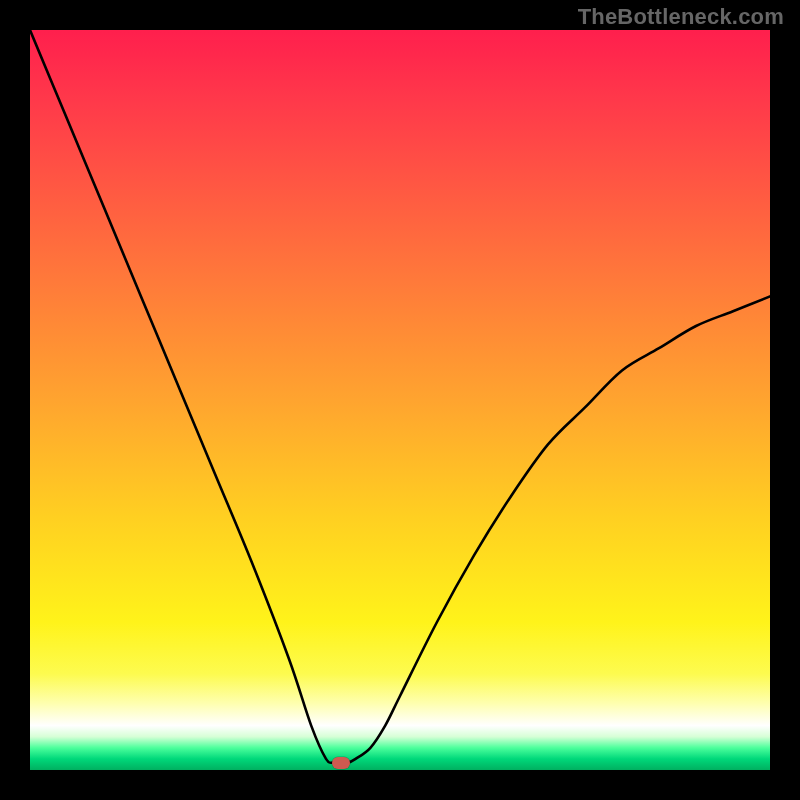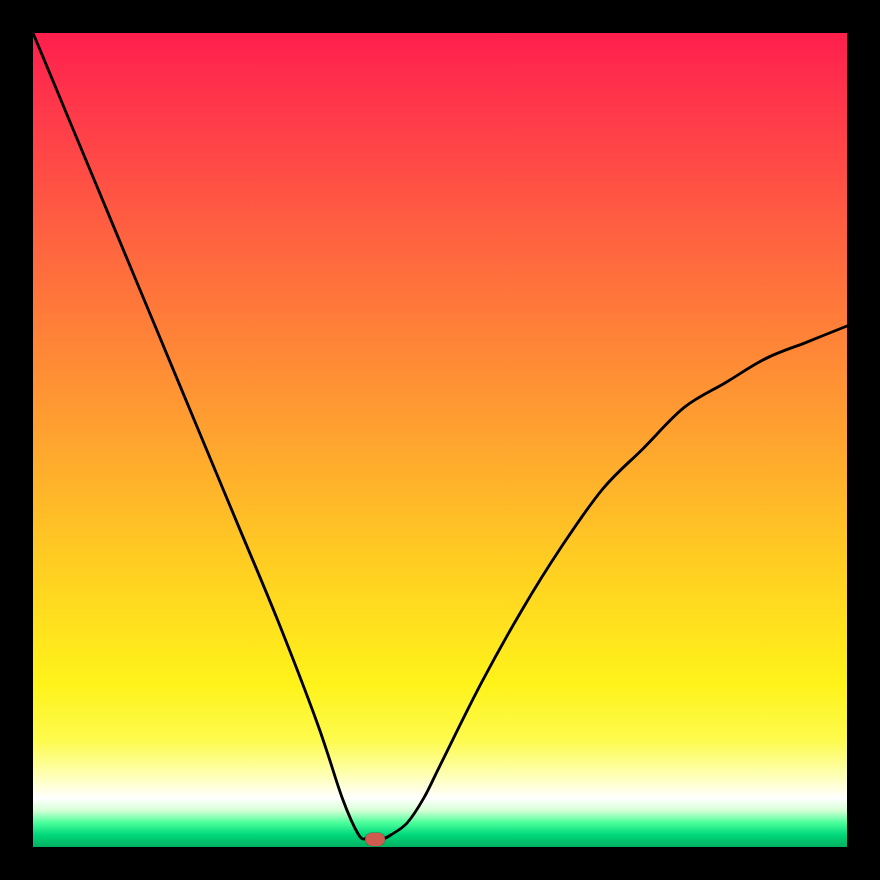--- a/index.html
+++ b/index.html
@@ -73,20 +73,21 @@
     background: #cf5a50;
     box-shadow: 0 0 0 0.5px rgba(0,0,0,0.25);
     transform: translate(-50%, -50%);
     z-index: 5;
   }
 </style>
 </head>
 <body>
 
 <div class="frame">
+  <div class="watermark">TheBottleneck.com</div>
 
   <div class="plot">
     <div class="gradient">
       <div class="main"></div>
     </div>
 
     <svg class="curve" viewBox="0 0 740 740" preserveAspectRatio="none">
       <path id="curve-path" fill="none" stroke="#000" stroke-width="2.6" stroke-linejoin="round" stroke-linecap="round" d="M 0.00 0.00 C 6.17 14.80, 24.67 59.20, 37.00 88.80 C 49.33 118.40, 61.67 148.00, 74.00 177.60 C 86.33 207.20, 98.67 236.80, 111.00 266.40 C 123.33 296.00, 135.67 325.60, 148.00 355.20 C 160.33 384.80, 172.67 414.40, 185.00 444.00 C 197.33 473.60, 209.67 501.97, 222.00 532.80 C 234.33 563.63, 249.13 601.87, 259.00 629.00 C 268.87 656.13, 275.03 678.95, 281.20 695.60 C 287.37 712.25, 292.30 722.73, 296.00 728.90 C 299.70 735.07, 300.93 731.98, 303.40 732.60 C 305.87 733.22, 308.33 732.60, 310.80 732.60 C 313.27 732.60, 315.73 733.22, 318.20 732.60 C 320.67 731.98, 321.90 731.37, 325.60 728.90 C 329.30 726.43, 335.47 723.35, 340.40 717.80 C 345.33 712.25, 350.27 704.23, 355.20 695.60 C 360.13 686.97, 361.37 683.27, 370.00 666.00 C 378.63 648.73, 394.67 615.43, 407.00 592.00 C 419.33 568.57, 431.67 546.37, 444.00 525.40 C 456.33 504.43, 468.67 484.70, 481.00 466.20 C 493.33 447.70, 505.67 429.20, 518.00 414.40 C 530.33 399.60, 542.67 389.73, 555.00 377.40 C 567.33 365.07, 579.67 350.27, 592.00 340.40 C 604.33 330.53, 616.67 325.60, 629.00 318.20 C 641.33 310.80, 653.67 302.17, 666.00 296.00 C 678.33 289.83, 690.67 286.13, 703.00 281.20 C 715.33 276.27, 733.83 268.87, 740.00 266.40"></path>
     </svg>
 

